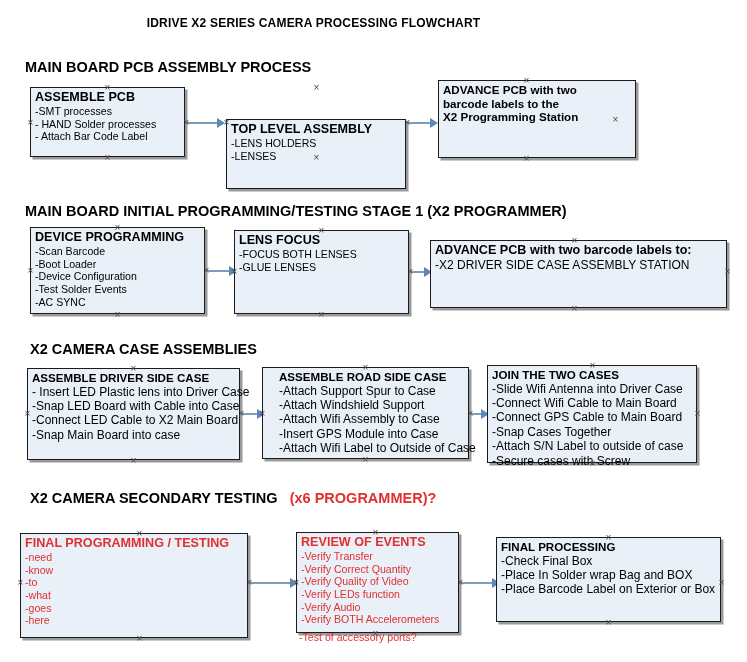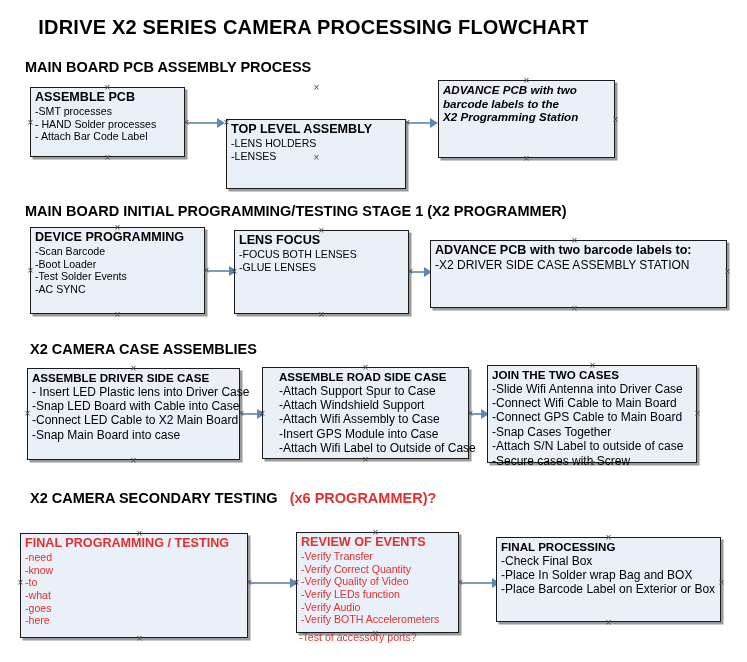--- a/index.html
+++ b/index.html
@@ -6,21 +6,21 @@
   body{
     width:747px;height:662px;position:relative;overflow:hidden;
     font-family:"Liberation Sans","DejaVu Sans",sans-serif;
     color:#000;
   }
   #canvas{position:absolute;left:0;top:0;width:747px;height:662px;}
 
   
   .doc-title{
     position:absolute;left:0;top:16px;width:627px;text-align:center;
-    font-size:20px;font-weight:bold;letter-spacing:.2px;
+    font-size:12px;font-weight:bold;letter-spacing:.2px;
   }
   .section-title{
     position:absolute;font-size:14.5px;font-weight:bold;white-space:nowrap;
   }
   .section-title .red{color:#e03030;}
 
   
   .box{
     position:absolute;box-sizing:border-box;
     background:#eaf0f8;
@@ -89,35 +89,36 @@
     <div class="b-line">-LENSES</div>
   </div>
   <div class="xmark" style="left:312px;top:83px;"></div>
   <div class="xmark" style="left:312px;top:153px;"></div>
   <div class="xmark" style="left:222px;top:118px;"></div>
 
   <div class="conn" style="left:407px;top:122px;width:25px;"></div>
   <div class="arrow" style="left:430px;top:118px;"></div>
   <div class="xmark" style="left:403px;top:118px;"></div>
 
-  <div class="box" style="left:438px;top:80px;width:177px;height:78px;font-style:italic;">
+  <div class="box" style="left:438px;top:80px;width:198px;height:78px;">
     <div class="b-head small">ADVANCE PCB with two</div>
     <div class="b-head small">barcode labels to the</div>
     <div class="b-head small"> X2 Programming Station</div>
   </div>
   <div class="xmark" style="left:522px;top:76px;"></div>
   <div class="xmark" style="left:522px;top:154px;"></div>
   <div class="xmark" style="left:611px;top:115px;"></div>
 
   <div class="section-title" style="left:25px;top:203px;">MAIN BOARD INITIAL PROGRAMMING/TESTING STAGE 1 (X2 PROGRAMMER)</div>
 
   <div class="box" style="left:30px;top:227px;width:175px;height:87px;">
     <div class="b-head">DEVICE PROGRAMMING</div>
     <div class="b-line">-Scan Barcode</div>
     <div class="b-line">-Boot Loader</div>
+    <div class="b-line">-Device Configuration</div>
     <div class="b-line">-Test Solder Events</div>
     <div class="b-line">-AC SYNC</div>
   </div>
   <div class="xmark" style="left:113px;top:223px;"></div>
   <div class="xmark" style="left:113px;top:310px;"></div>
   <div class="xmark" style="left:26px;top:266px;"></div>
 
   <div class="conn" style="left:206px;top:270px;width:25px;"></div>
   <div class="arrow" style="left:229px;top:266px;"></div>
   <div class="xmark" style="left:202px;top:266px;"></div>

